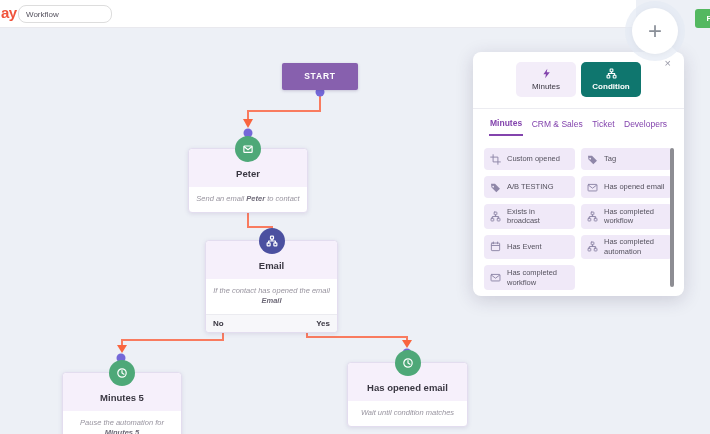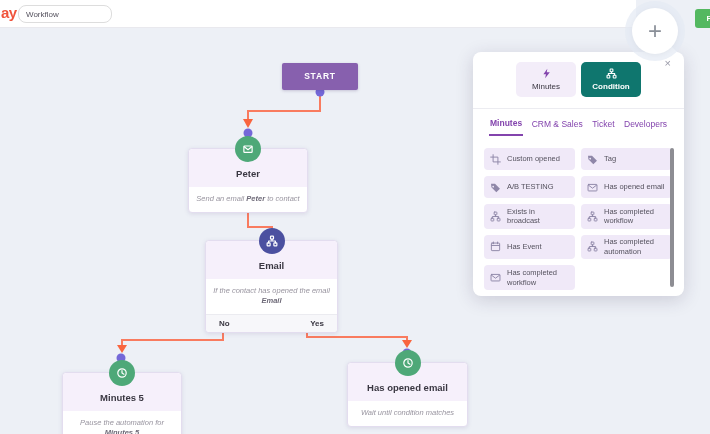--- a/index.html
+++ b/index.html
@@ -23,21 +23,21 @@
   svg.wires circle { fill:#7468d8; }
 
   
   .node-start { position:absolute; left:282px; top:63px; width:76px; height:27px; background:#8760ae; border-radius:2px; z-index:2;
     color:#fff; font-size:8.5px; font-weight:bold; letter-spacing:0.8px; text-align:center; line-height:27px; box-shadow:0 1px 3px rgba(80,60,120,.25); }
   .card { position:absolute; background:#fff; border:1px solid #e3ddef; border-radius:4px; box-shadow:0 1px 4px rgba(100,80,140,0.15); z-index:2; }
   .card-head { background:#f6f0fb; border-radius:4px 4px 0 0; text-align:center; padding:14px 4px 6px; }
   .card-title { font-size:9.5px; font-weight:bold; color:#3a3742; }
   .card-body { text-align:center; font-size:7.5px; color:#98949f; padding:7px 6px 8px; line-height:1.35;font-style:italic; }
   .card-body b { color:#6e6a78; }
-  .card-foot { display:flex; justify-content:space-between; padding:0 13px; height:18px; align-items:center; background:#f7f7fa; border-top:1px solid #ebebf0; border-radius:0 0 4px 4px; font-size:8px; font-weight:bold; color:#3a3742; }
+  .card-foot { display:flex; justify-content:space-between; padding:0 7px; height:18px; align-items:center; background:#f7f7fa; border-top:1px solid #ebebf0; border-radius:0 0 4px 4px; font-size:8px; font-weight:bold; color:#3a3742; }
   .badge { position:absolute; left:50%; transform:translateX(-50%); top:-13px; width:26px; height:26px; border-radius:50%; display:flex; align-items:center; justify-content:center; }
   .badge.green { background:#4ea878; }
   .badge.indigo { background:#4b50a0; }
   .badge svg { width:12px; height:12px; stroke:#fff; fill:none; stroke-width:1.6; stroke-linecap:round; stroke-linejoin:round; }
 
   
   .panel { position:absolute; left:473px; top:52px; width:211px; height:244px; background:#fff; border-radius:8px; z-index:4;
     box-shadow:0 4px 18px rgba(50,40,80,0.18); }
   .panel-caret { position:absolute; left:187px; top:-8px; width:0; height:0; border-left:9px solid transparent; border-right:9px solid transparent; border-bottom:9px solid #fff; }
   .panel-close { position:absolute; right:13px; top:6px; font-size:11px; color:#9a9aa8; background:none; border:none; cursor:pointer; line-height:1; font-family:"Liberation Sans",sans-serif; }

